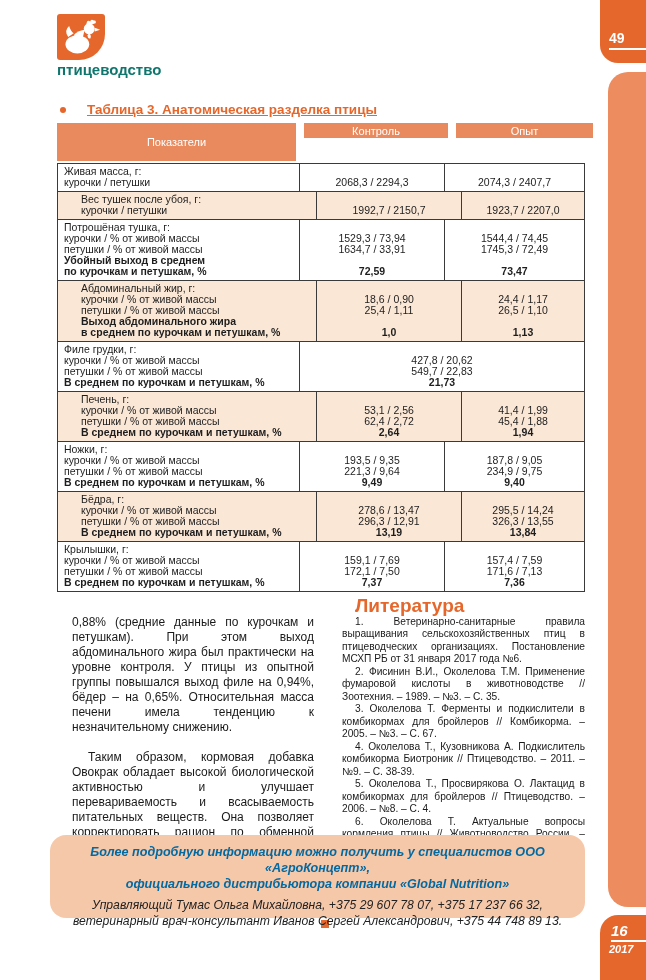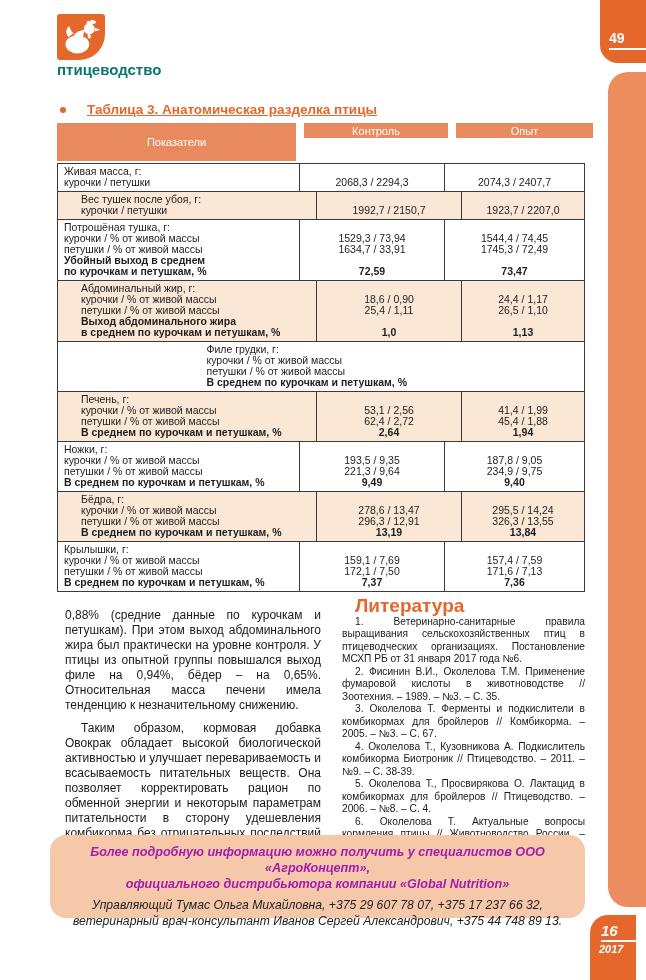--- a/index.html
+++ b/index.html
@@ -10,21 +10,21 @@
         border-radius:3px 3px 26px 3px;}
   .logo svg{position:absolute;left:2px;top:2px;}
   .logo-label{position:absolute;left:57px;top:61px;font-size:15px;font-weight:bold;color:#0f766e;}
   
   .tab-top{position:absolute;right:0;top:0;width:46px;height:63px;background:#E5672B;
            border-bottom-left-radius:18px;}
   .tab-top-num{position:absolute;left:9px;right:0;top:30px;color:#fff;font-weight:bold;
                font-size:14px;border-bottom:2px solid #fff;padding-bottom:2px;}
   .sidebar-bar{position:absolute;right:0;top:72px;width:38px;height:835px;background:#EC8C5F;
                border-radius:20px 0 0 20px;}
-  .tab-bottom{position:absolute;right:10px;top:915px;width:46px;height:65px;background:#E5672B;
+  .tab-bottom{position:absolute;right:0;top:915px;width:46px;height:65px;background:#E5672B;
               border-top-left-radius:18px;}
   .tab-bottom-num{position:absolute;left:11px;right:0;top:7px;color:#fff;font-weight:bold;
                   font-style:italic;font-size:15px;border-bottom:2px solid #fff;padding-bottom:1px;}
   .tab-bottom-year{position:absolute;left:9px;top:28px;color:#fff;font-weight:bold;
                    font-style:italic;font-size:11px;}
   
   .table-title{position:absolute;left:60px;top:102px;display:flex;align-items:center;gap:21px;
                color:#E5672B;font-weight:bold;font-size:13.5px;text-decoration:underline;}
   .bullet{width:6px;height:6px;border-radius:50%;background:#E5672B;flex:0 0 auto;}
   .table-wrap{position:absolute;left:57px;top:123px;width:528px;}
@@ -41,30 +41,30 @@
   .tcol{box-sizing:border-box;padding:2px 0 3px;}
   .tcol.labels{width:241px;padding-left:6px;padding-right:3px;}
   .tcol.vals{width:145px;border-left:1.5px solid #3a3a3a;text-align:center;}
   .tcol.vals:last-child{width:auto;flex:1;}
   .tline{height:11px;line-height:11px;font-size:10.5px;white-space:nowrap;color:#1d1d1d;}
   .tline.b{font-weight:bold;}
   
   .content{position:absolute;left:57px;top:600px;width:528px;display:flex;gap:13px;}
   .col-left{width:272px;flex:0 0 auto;font-size:12px;line-height:15px;text-align:justify;
             position:relative;}
-  .col-left p{margin:8px;}
+  .col-left p{margin:15px;}
   .col-left p.indent{text-indent:16px;}
   .end-marker{position:absolute;right:0;bottom:2px;width:8px;height:8px;background:#E5672B;}
   .col-right{flex:1;font-size:10.2px;line-height:12.5px;text-align:justify;}
   .lit-heading{color:#E5672B;font-weight:bold;font-size:19px;margin:0 0 3px;text-indent:13px;}
   .lit-item{margin:0;text-indent:13px;}
   
   .footer-box{position:absolute;left:50px;top:835px;width:535px;height:83px;background:#F6C8AA;
               border-radius:16px;box-sizing:border-box;padding-top:9px;text-align:center;}
-  .footer-orange div{color:#a21caf;font-weight:bold;font-style:italic;font-size:12.6px;
+  .footer-orange div{color:#0369a1;font-weight:bold;font-style:italic;font-size:12.6px;
                      line-height:16px;}
   .footer-dark{margin-top:5px;}
   .footer-dark div{color:#222;font-style:italic;font-size:12.2px;line-height:16px;}
 </style>
 </head>
 <body>
 
 <div class="page">
 
   <div class="logo">
@@ -176,20 +176,26 @@
             <div class="tline b">&nbsp;</div>
             <div class="tline b">1,13</div>
           </div>
         </div>
         <div class="trow">
           <div class="tcol labels">
             <div class="tline">Филе грудки, г:</div>
             <div class="tline">курочки / % от живой массы</div>
             <div class="tline">петушки / % от живой массы</div>
             <div class="tline b">В среднем по курочкам и петушкам, %</div>
+          </div>
+          <div class="tcol vals">
+            <div class="tline">&nbsp;</div>
+            <div class="tline">427,8 / 20,62</div>
+            <div class="tline">549,7 / 22,83</div>
+            <div class="tline b">21,73</div>
           </div>
         </div>
         <div class="trow shaded">
           <div class="tcol labels">
             <div class="tline">Печень, г:</div>
             <div class="tline">курочки / % от живой массы</div>
             <div class="tline">петушки / % от живой массы</div>
             <div class="tline b">В среднем по курочкам и петушкам, %</div>
           </div>
           <div class="tcol vals">

